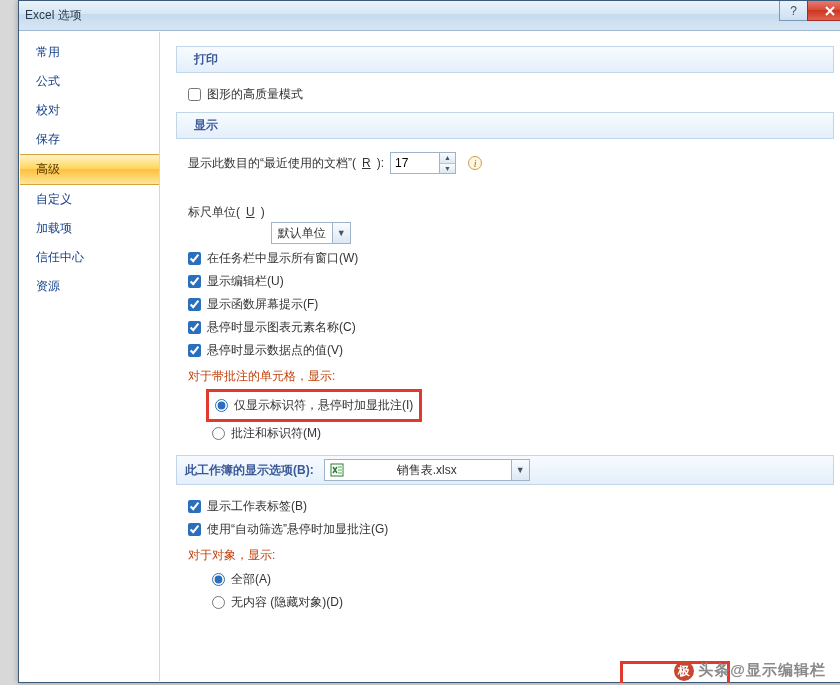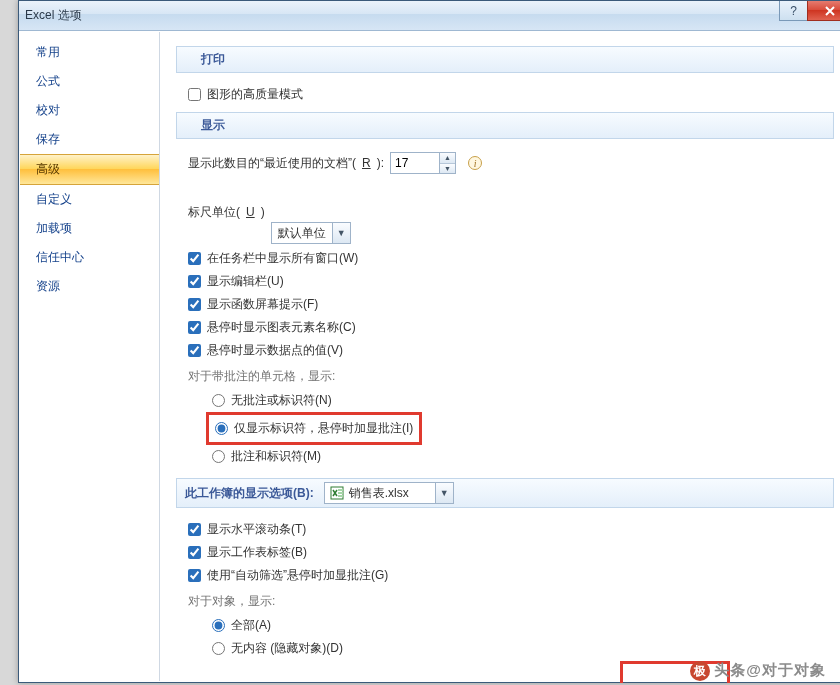--- a/index.html
+++ b/index.html
@@ -13,41 +13,41 @@
 .win-btn.help { border-right: none; }
 .win-btn.close svg { width: 12px; height: 12px; }
 .content { position: absolute; top: 31px; left: 1px; right: 1px; bottom: 1px; display: flex; background: #fff; }
 .sidebar { width: 140px; background: #fff; border-right: 1px solid #cfd8e3; padding-top: 6px; }
 .sidebar-item { padding: 6px 16px; font-size: 12px; color: #15428b; cursor: pointer; }
 .sidebar-item.active { background: linear-gradient(to bottom, #fff2c9 0%, #ffd65a 48%, #ffbf3c 49%, #ffe79a 100%); color: #5a3b00; border: 1px solid #d6a43a; border-left: none; border-right: none; }
 .main { flex: 1; overflow-y: auto; overflow-x: hidden; padding: 8px 18px 8px 16px; position: relative; }
 .main::-webkit-scrollbar { width: 18px; }
 .main::-webkit-scrollbar-track { background: #f0f0f0; border-left: 1px solid #d8d8d8; }
 .main::-webkit-scrollbar-thumb { background: linear-gradient(to right, #e8eef5, #c8d6e6); border: 1px solid #9fb3c9; border-radius: 2px; }
-.section-header { background: linear-gradient(to bottom, #f7fbff, #e4effa); border: 1px solid #c2d6ea; padding: 4px 24px; font-size: 12px; font-weight: bold; color: #3b5998; margin: 6px 0 10px; font-family: Liberation Mono, monospace; }
+.section-header { background: linear-gradient(to bottom, #f7fbff, #e4effa); border: 1px solid #c2d6ea; padding: 4px 17px; font-size: 12px; font-weight: bold; color: #3b5998; margin: 6px 0 10px; font-family: Liberation Mono, monospace; }
 .option-row { display: flex; align-items: center; padding: 3px 0 3px 12px; font-size: 12px; color: #333; gap: 6px; }
 .option-row.indent { padding-left: 36px; }
 .option-row label { cursor: pointer; }
 .option-row input[type="checkbox"], .option-row input[type="radio"] { accent-color: #2a6fbb; width: 13px; height: 13px; cursor: pointer; }
 .option-row .underline-key { text-decoration: underline; }
 .spin-input { display: inline-flex; align-items: stretch; border: 1px solid #9fb3c9; height: 22px; }
 .spin-input input { width: 48px; border: none; padding: 0 4px; font-size: 12px; outline: none; }
 .spin-btns { display: flex; flex-direction: column; width: 16px; border-left: 1px solid #9fb3c9; }
 .spin-btn { flex: 1; background: linear-gradient(to bottom, #fafcff, #dde8f3); border: none; font-size: 7px; line-height: 1; cursor: pointer; color: #456; }
 .spin-btn:first-child { border-bottom: 1px solid #b6c7d9; }
 .info-icon { width: 14px; height: 14px; border-radius: 50%; border: 1px solid #c7a04a; background: #fff7e0; color: #a07020; font-size: 10px; display: inline-flex; align-items: center; justify-content: center; margin-left: 6px; font-style: italic; font-family: Georgia, serif; }
 .select-wrap { display: inline-flex; border: 1px solid #9fb3c9; height: 22px; align-items: center; margin-top: 42px; }
 .select-wrap span { padding: 0 6px; font-size: 12px; }
 .select-btn { width: 18px; height: 100%; background: linear-gradient(to bottom, #fafcff, #dde8f3); border: none; border-left: 1px solid #9fb3c9; font-size: 9px; color: #456; cursor: pointer; }
-.group-label { font-size: 12px; color: #737373; padding: 6px 0 4px 12px; }
+.group-label { font-size: 12px; color: #c2410c; padding: 6px 0 4px 12px; }
 .highlight-box { border: 3px solid #e03a2f; padding: 2px 6px 2px 0; margin-left: 30px; display: inline-block; }
 .highlight-box .option-row { padding-left: 6px; }
 .section-header-workbook { display: flex; align-items: center; gap: 10px; background: linear-gradient(to bottom, #f7fbff, #e4effa); border: 1px solid #c2d6ea; padding: 3px 8px; font-size: 12px; color: #3b5998; margin: 10px 0; }
 .section-header-workbook .sh-label { font-weight: bold; }
-.workbook-select { display: inline-flex; border: 1px solid #9fb3c9; height: 22px; align-items: center; background: #fff; min-width: 130px; }
+.workbook-select { display: inline-flex; border: 1px solid #9fb3c9; height: 22px; align-items: center; background: #fff; min-width: 130px; gap: 48px; }
 .workbook-select .xl-icon { width: 16px; height: 16px; margin: 0 4px; }
 .workbook-select .wb-name { font-size: 12px; flex: 1; padding-right: 6px; color: #333; }
 .xl-icon svg { width: 16px; height: 16px; }
 .watermark { position: absolute; right: 14px; bottom: 4px; font-size: 15px; color: #8a8a8a; font-weight: bold; letter-spacing: 1px; }
 .watermark .avatar { display: inline-block; width: 20px; height: 20px; border-radius: 50%; background: #c8472f; color: #fff; font-size: 12px; text-align: center; line-height: 20px; vertical-align: middle; margin-right: 4px; }
 .ok-highlight { position: absolute; right: 110px; bottom: 2px; width: 110px; height: 22px; border: 3px solid #e03a2f; border-bottom: none; }
 </style>
 </head>
 <body>
 
@@ -125,24 +125,20 @@
       <div class="option-row">
         <input type="checkbox" checked="" style="">
         <label>悬停时显示图表元素名称(C)</label>
       </div>
       <div class="option-row">
         <input type="checkbox" checked="" style="">
         <label>悬停时显示数据点的值(V)</label>
       </div>
 
       <div class="group-label">对于带批注的单元格，显示:</div>
-      <div class="option-row indent">
-        <input type="radio" name="comments" style="">
-        <label>无批注或标识符(N)</label>
-      </div>
       <div class="highlight-box">
         <div class="option-row">
           <input type="radio" name="comments" checked="" style="">
           <label>仅显示标识符，悬停时加显批注(I)</label>
         </div>
       </div>
       <div class="option-row indent">
         <input type="radio" name="comments" style="">
         <label>批注和标识符(M)</label>
       </div>
@@ -159,24 +155,20 @@
                 <rect x="9" y="10" width="5" height="2" fill="#a5d6a7"></rect>
               </svg>
           </span>
           <span class="wb-name">销售表.xlsx</span>
           <button class="select-btn">▼</button>
         </div>
       </div>
 
       <div class="option-row">
         <input type="checkbox" checked="" style="">
-        <label>显示水平滚动条(T)</label>
-      </div>
-      <div class="option-row">
-        <input type="checkbox" checked="" style="">
         <label>显示工作表标签(B)</label>
       </div>
       <div class="option-row">
         <input type="checkbox" checked="" style="">
         <label>使用“自动筛选”悬停时加显批注(G)</label>
       </div>
 
       <div class="group-label">对于对象，显示:</div>
       <div class="option-row indent">
         <input type="radio" name="objects" checked="" style="">
@@ -185,13 +177,13 @@
       <div class="option-row indent">
         <input type="radio" name="objects" style="">
         <label>无内容 (隐藏对象)(D)</label>
       </div>
 
     </div>
   </div>
 </div>
 
 <div class="ok-highlight"></div>
-<div class="watermark"><span class="avatar">极</span><span>头条@对于对象</span></div>
+<div class="watermark"><span class="avatar">极</span><span>头条@显示编辑栏</span></div>
 
 </body></html>

